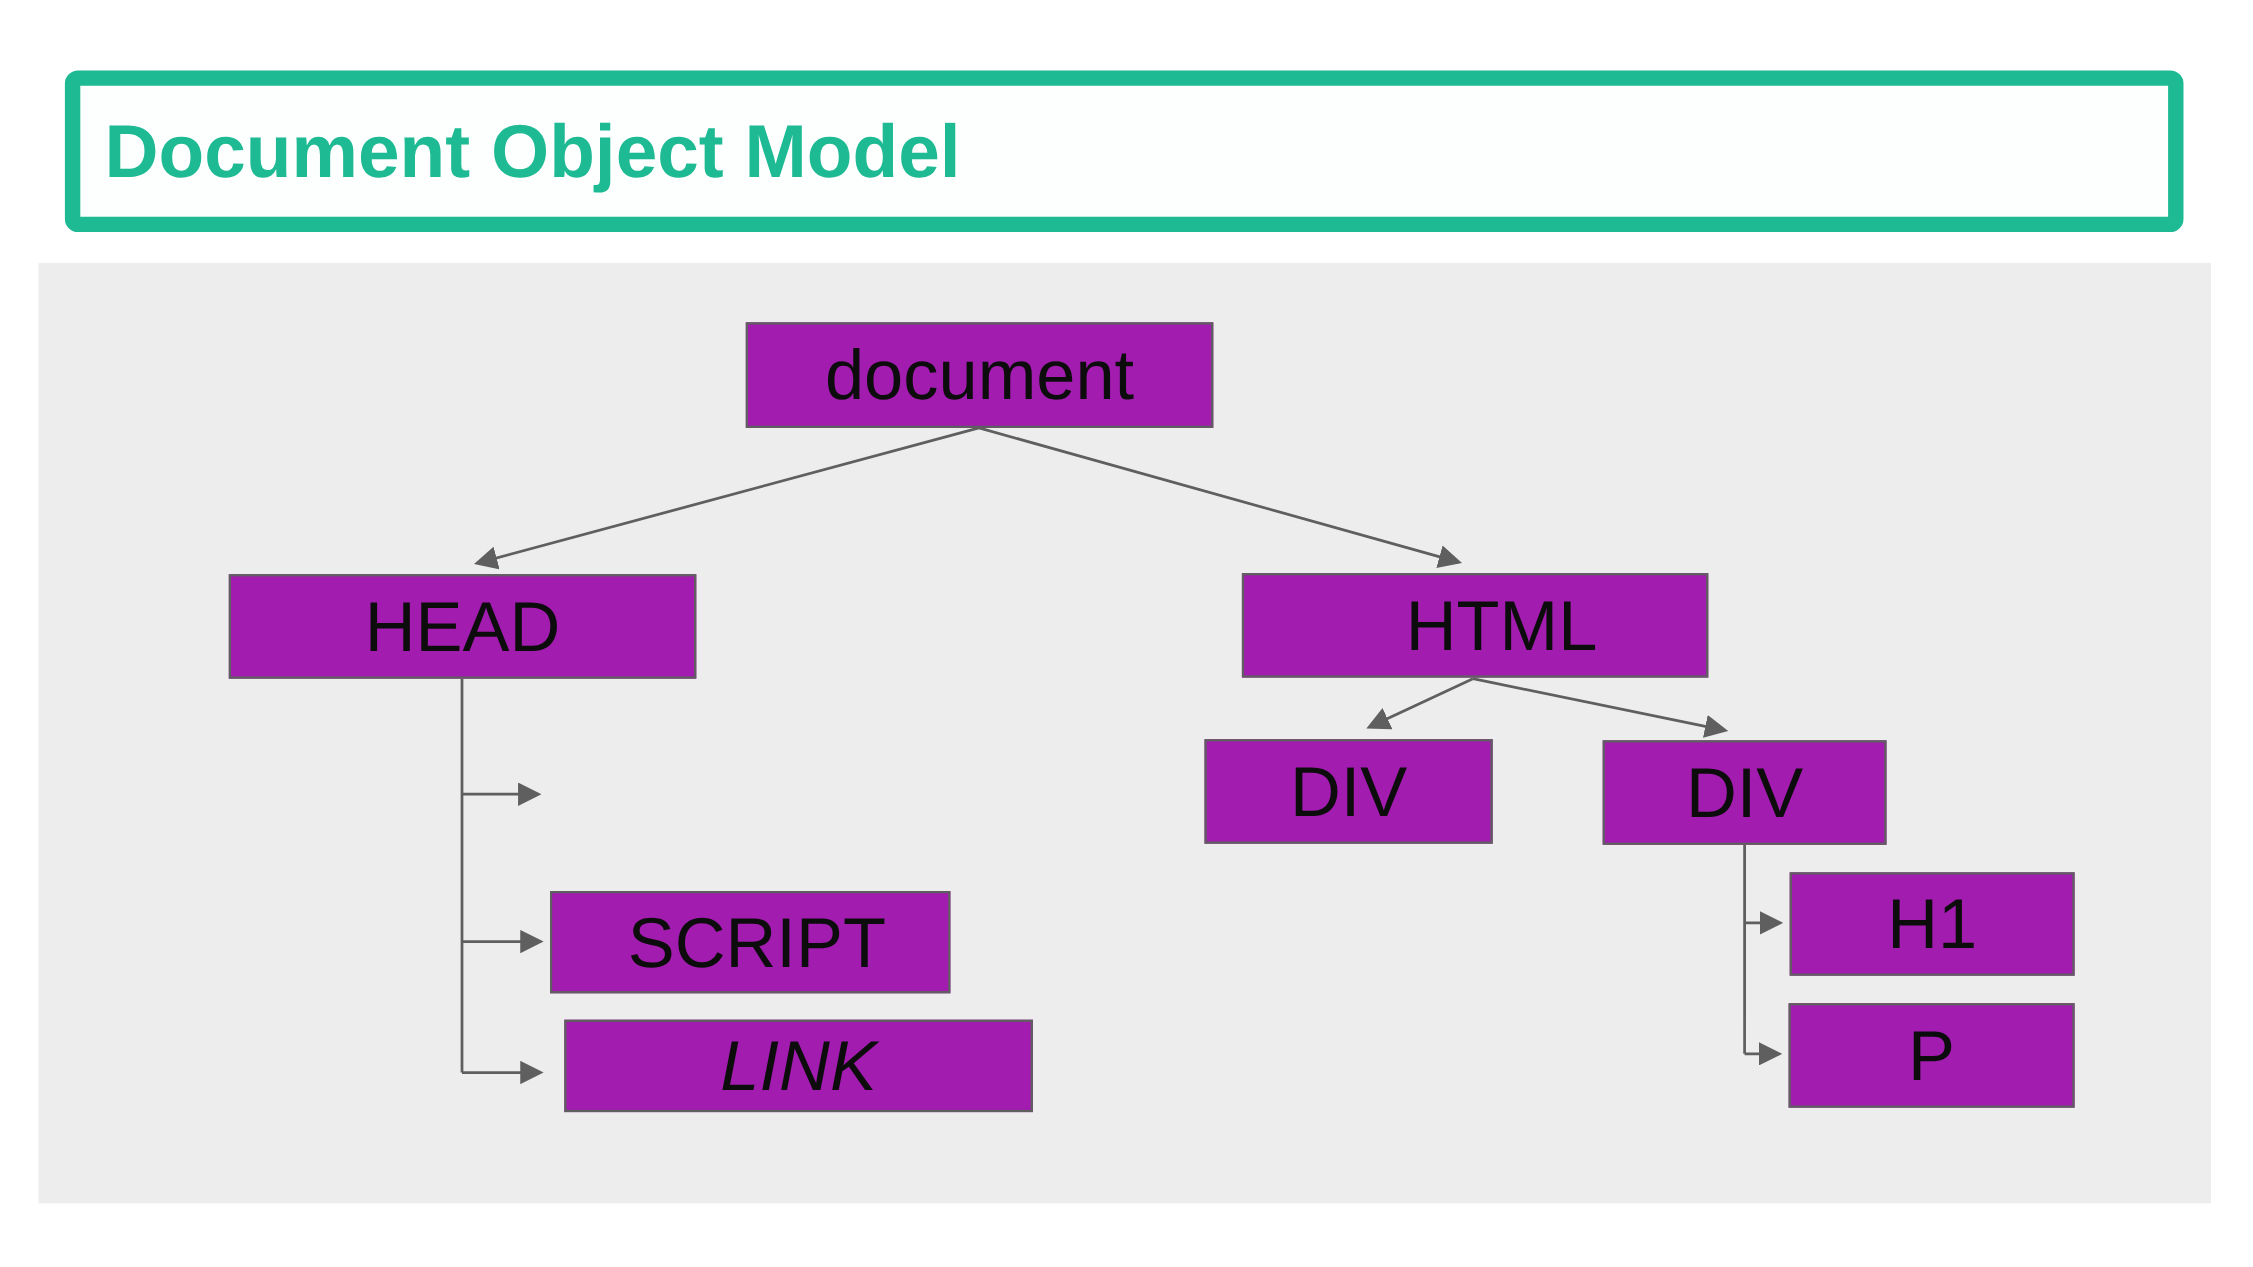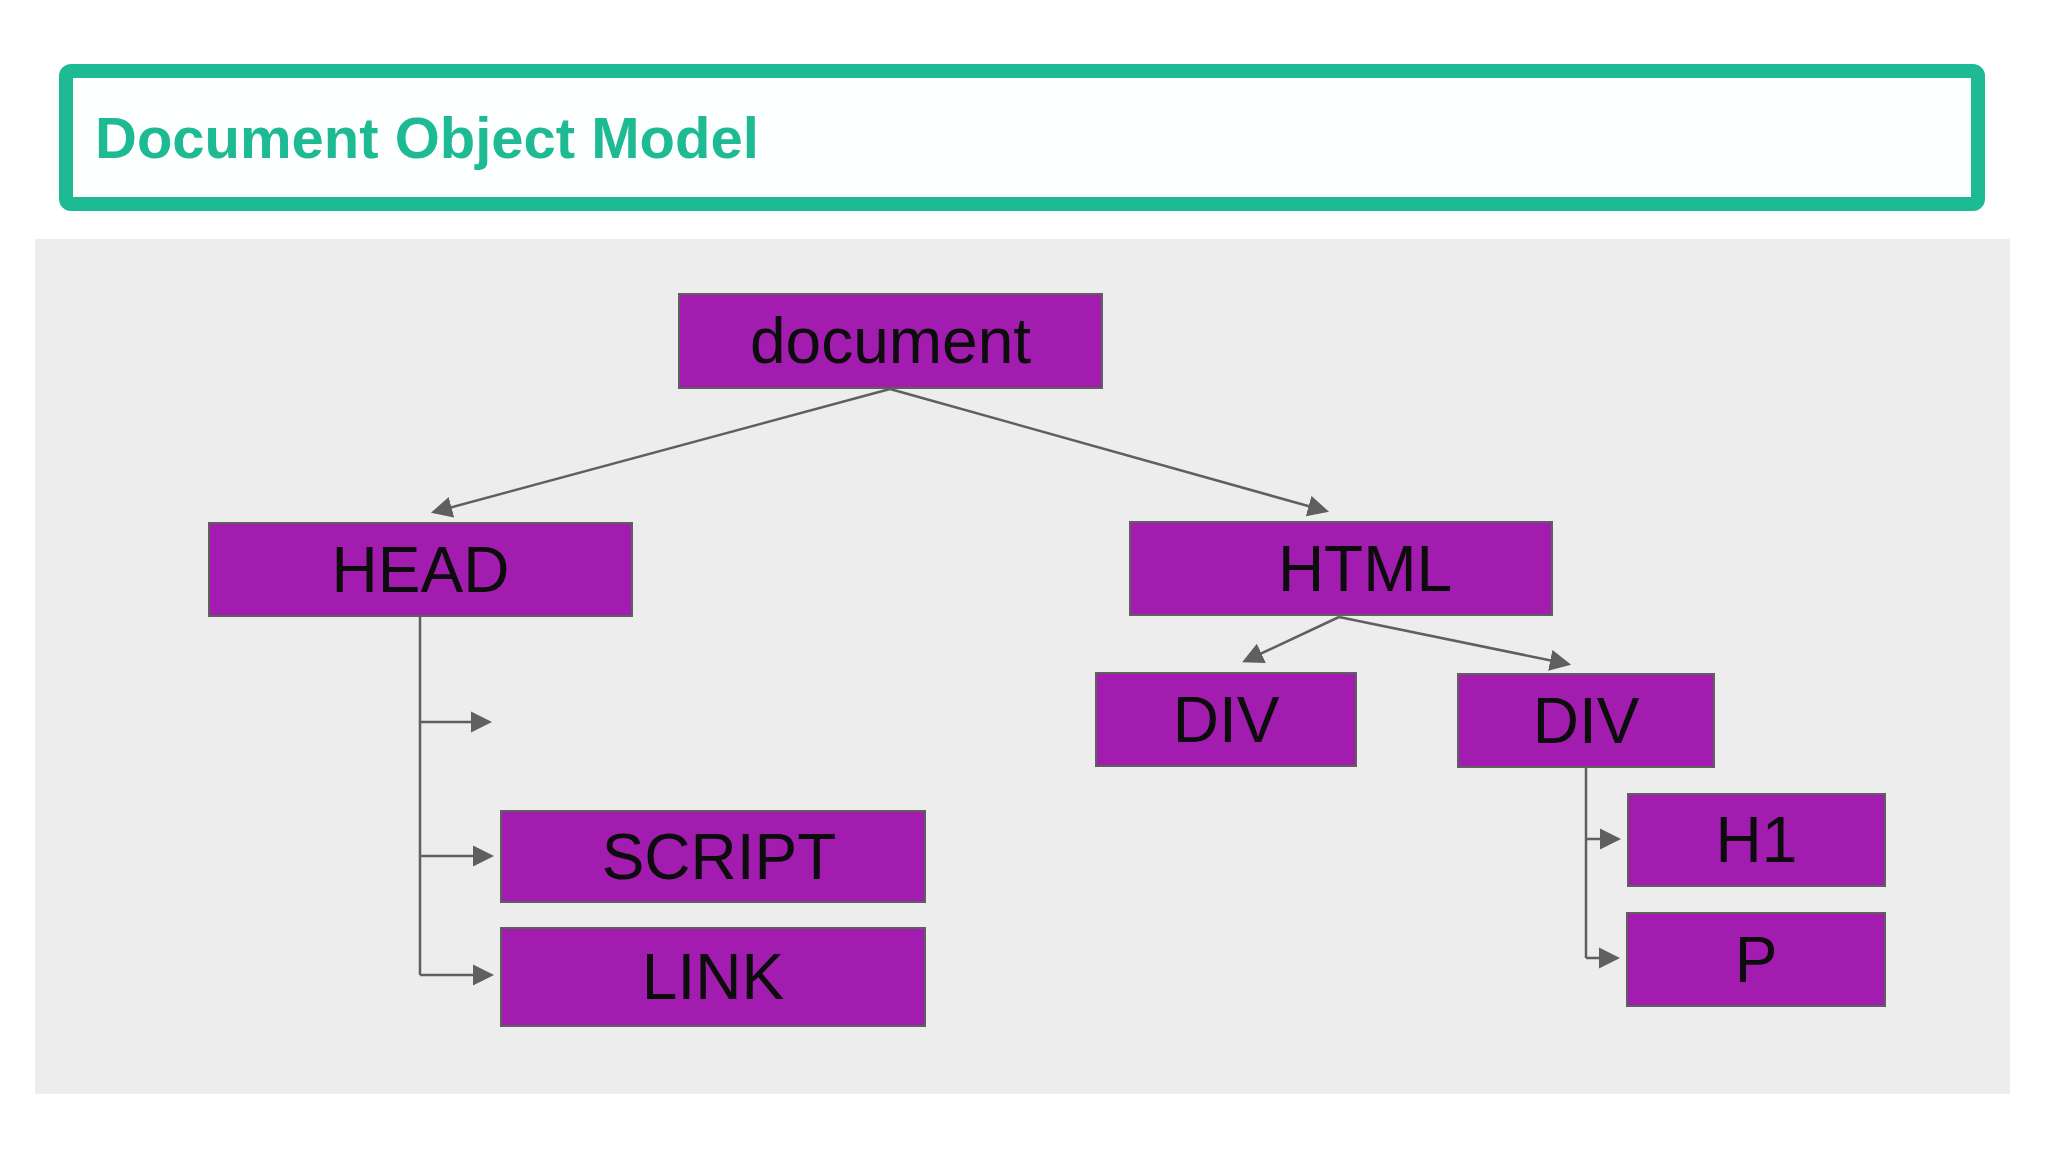--- a/index.html
+++ b/index.html
@@ -16,21 +16,21 @@
     left: 59px; top: 64px;
     width: 1926px; height: 147px;
     box-sizing: border-box;
     border: 14px solid #1dba94;
     border-radius: 12px;
     background: #fdfffe;
     display: flex;
     align-items: center;
   }
   .title-text {
-    font-size: 58px;
+    font-size: 68px;
     font-weight: bold;
     color: #1dba94;
     padding-left: 22px;
     letter-spacing: 0px;
     white-space: nowrap;
   }
   .diagram-panel {
     position: absolute;
     left: 35px; top: 239px;
     width: 1975px; height: 855px;
@@ -96,25 +96,25 @@
 
   <div class="node" style="left:208px;  top:522px; width:425px; height:95px;">
     <span>HEAD</span>
   </div>
 
   <div class="node" style="left:1129px; top:521px; width:424px; height:95px;padding-left:48px;">
     <span>HTML</span>
   </div>
 
 
-  <div class="node" style="left:500px;  top:810px; width:426px; height:93px;padding-left:12px;">
+  <div class="node" style="left:500px;  top:810px; width:364px; height:93px;padding-left:12px;">
     <span>SCRIPT</span>
   </div>
 
-  <div class="node" style="left:500px;  top:927px; width:426px; height:100px;">
+  <div class="node" style="left:513px;  top:927px; width:426px; height:84px;font-style:italic;">
     <span>LINK</span>
   </div>
 
   <div class="node" style="left:1095px; top:672px; width:262px; height:95px;">
     <span>DIV</span>
   </div>
 
   <div class="node" style="left:1457px; top:673px; width:258px; height:95px;">
     <span>DIV</span>
   </div>

